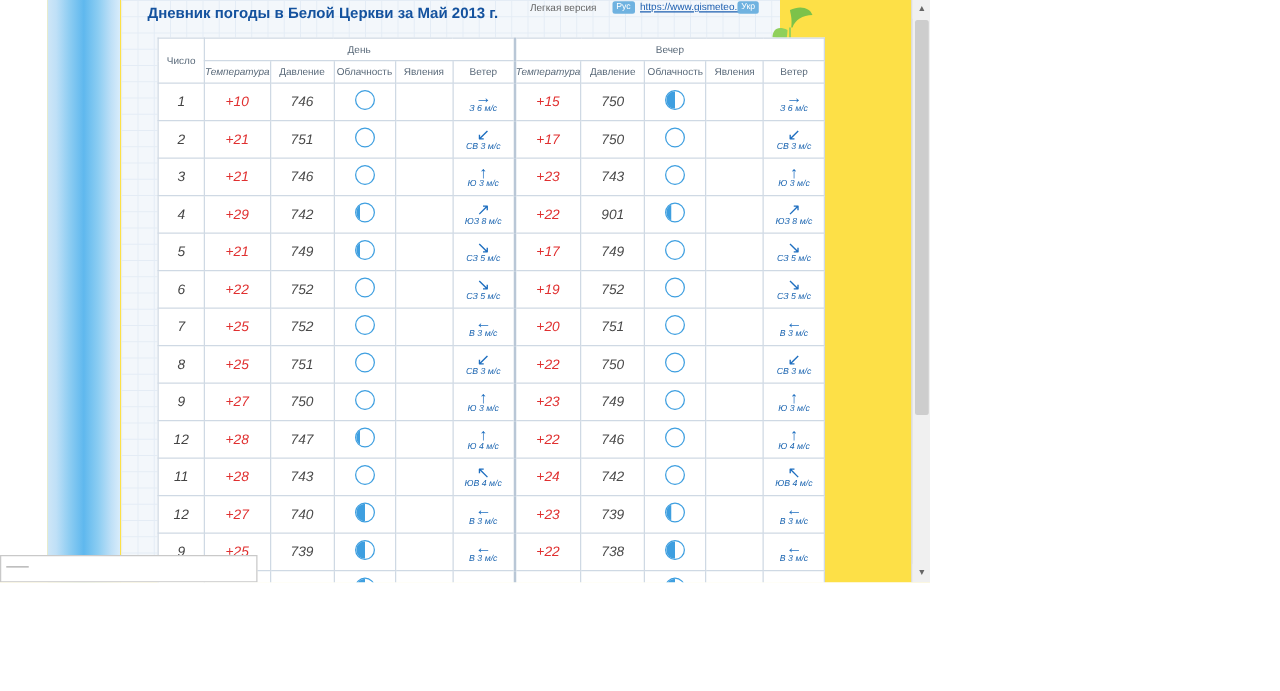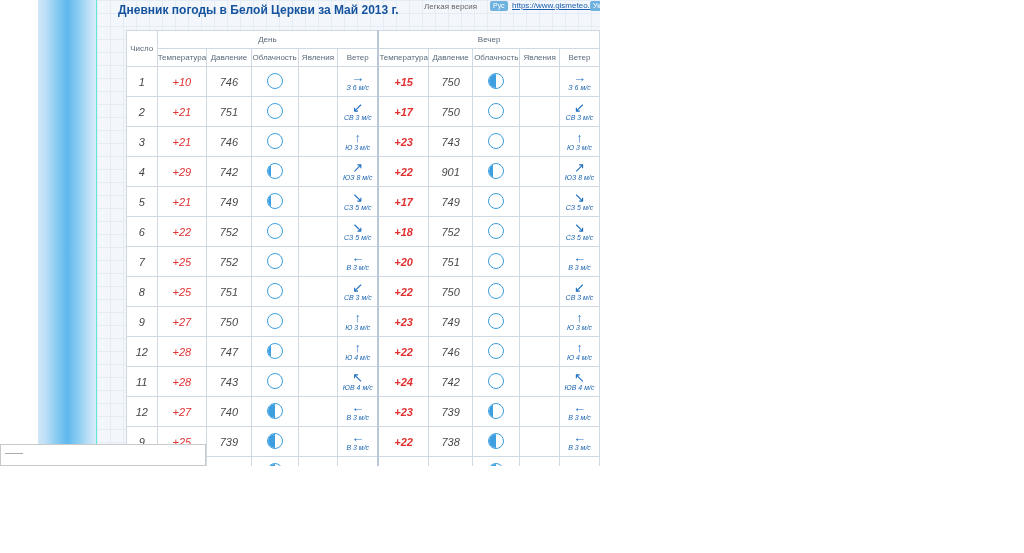--- a/index.html
+++ b/index.html
@@ -19,23 +19,23 @@
     position: relative;
     width: 1024px;
     height: 553px;
     background: #ffffff;
   }
   
   .page-area {
     position: absolute;
     left: 0;
     top: 0;
-    width: 600px;
+    width: 744px;
     height: 466px;
-    background: #5eead4;
+    background: #fde047;
     overflow: hidden;
   }
   .page-bg-grid {
     position: absolute;
     left: 97px;
     top: 0;
     width: 527px;
     height: 466px;
     background-color: #f3f7fb;
     background-image:
@@ -150,26 +150,26 @@
     font-size: 11px;
     color: #1a64b0;
     font-weight: bold;
     height: 26px;
   }
   th.num {
     font-size: 9px;
     color: #5a6a7a;
     width: 36px;
   }
-  .col-temp { width: 49px; }
+  .col-temp { width: 49px; font-style: italic; }
   .col-press { width: 50px; }
   .col-cloud { width: 48px; }
   .col-prec  { width: 45px; }
   .col-wind  { width: 48px; }
-  .sep-col { border-left: 2px solid #b9c7d6 !important; font-weight: bold; }
+  .sep-col { border-left: 2px solid #b9c7d6 !important; }
 
   td.day-num {
     font-style: italic;
     color: #444;
     font-size: 11px;
     height: 29px;
   }
   td.temp {
     color: #e03030;
     font-size: 11px;
@@ -467,21 +467,21 @@
             <td class="temp">+22</td>
             <td class="press">752</td>
             <td class="cloud"><span class="cloud-icon c0"><span class="fill"></span></span></td>
             <td class="prec"></td>
             <td class="wind">
               <span class="wind-inner">
                 <span class="wind-arrow">↘</span>
                 <span class="wind-speed">СЗ 5 м/с</span>
               </span>
             </td>
-            <td class="temp sep-col">+18</td>
+            <td class="temp sep-col">+19</td>
             <td class="press">752</td>
             <td class="cloud"><span class="cloud-icon c0"><span class="fill"></span></span></td>
             <td class="prec"></td>
             <td class="wind">
               <span class="wind-inner">
                 <span class="wind-arrow">↘</span>
                 <span class="wind-speed">СЗ 5 м/с</span>
               </span>
             </td>
           </tr>

